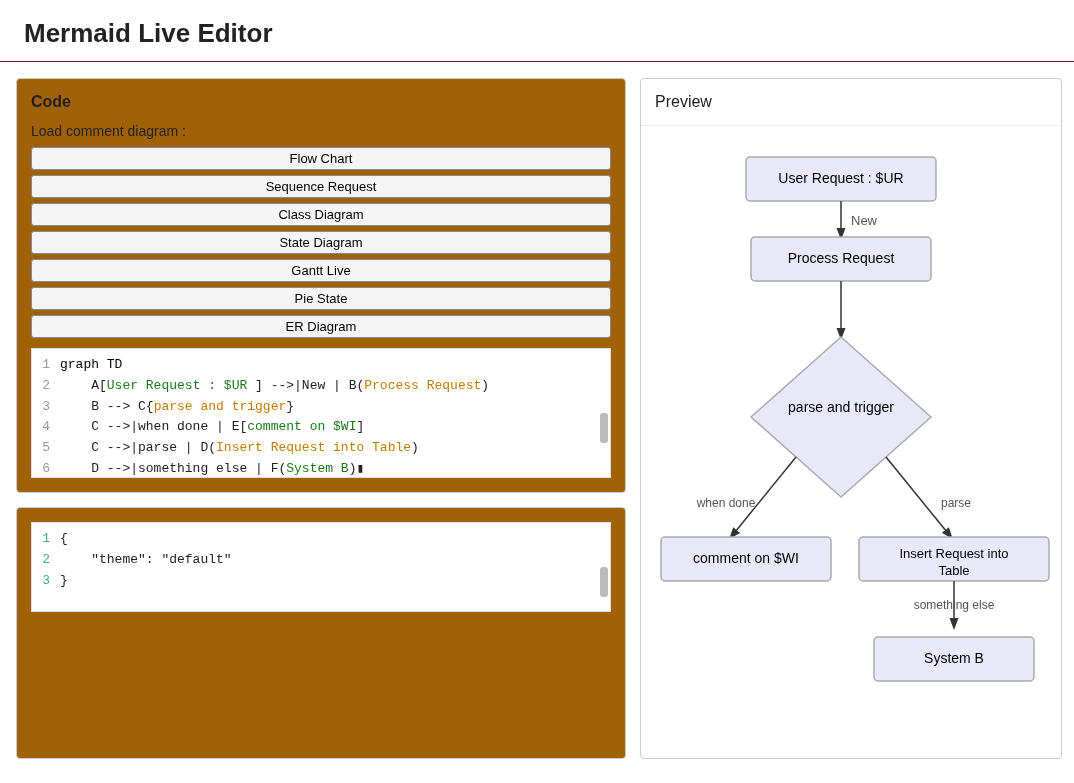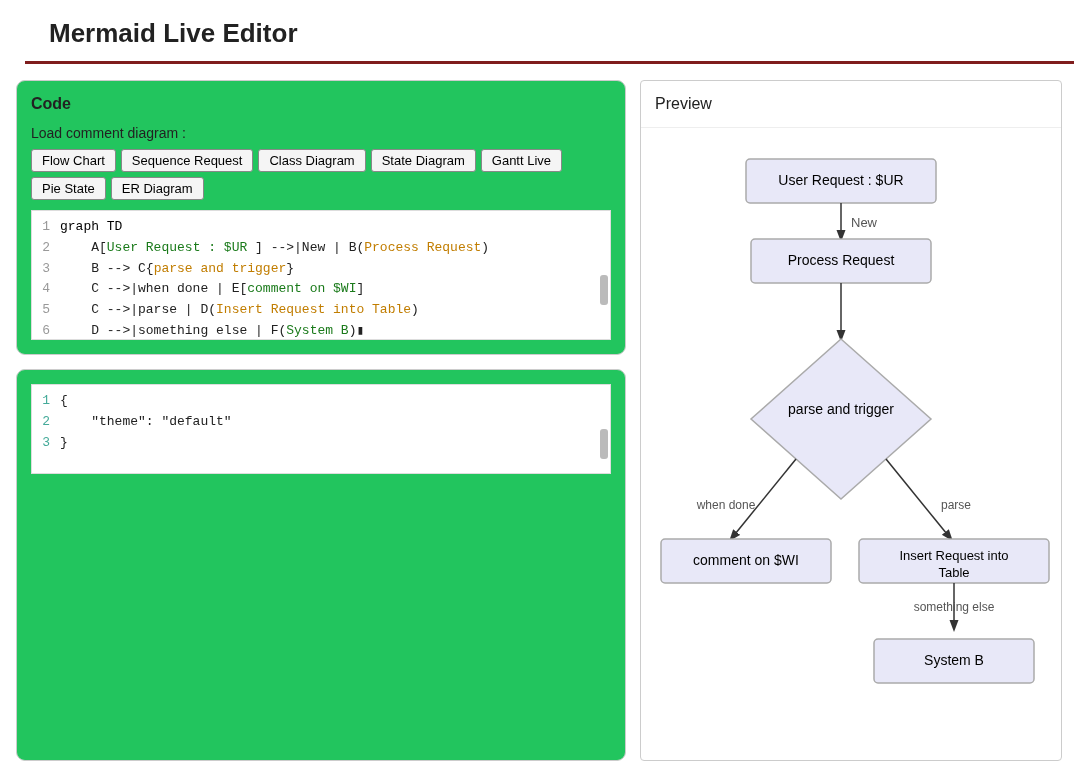--- a/index.html
+++ b/index.html
@@ -5,22 +5,21 @@
     * { box-sizing: border-box; margin: 0; padding: 0; }
     body {
       font-family: Arial, sans-serif;
       background: #fff;
       color: #222;
       width: 1074px;
       min-height: 783px;
     }
     .app-header {
       padding: 18px 24px 12px;
-      border-bottom: 3px solid #7f1d1d;
-      margin-left: 25px;
+      border-bottom: 1px solid #7f1d1d;
     }
     .app-title {
       font-size: 26px;
       font-weight: bold;
     }
     .main-layout {
       display: flex;
       gap: 0;
       padding: 16px;
       height: calc(783px - 70px);
@@ -36,38 +35,39 @@
       flex: 1;
       margin-left: 14px;
       border: 1px solid #ccc;
       border-radius: 4px;
       background: #fff;
       display: flex;
       flex-direction: column;
     }
     .panel-box {
       border: 1px solid #ccc;
-      border-radius: 9px;
-      background: #22c55e;
+      border-radius: 4px;
+      background: #a16207;
       padding: 14px;
     }
     .panel-title {
       font-size: 16px;
       font-weight: bold;
       margin-bottom: 12px;
     }
     .load-label {
       font-size: 14px;
       margin-bottom: 8px;
     }
     .sample-buttons {
       display: flex;
       flex-wrap: wrap;
       gap: 5px;
       margin-bottom: 10px;
+      flex-direction: column;
     }
     .sample-btn {
       padding: 3px 10px;
       font-size: 13px;
       border: 1px solid #888;
       border-radius: 3px;
       background: #f5f5f5;
       cursor: pointer;
     }
     .code-editor {

